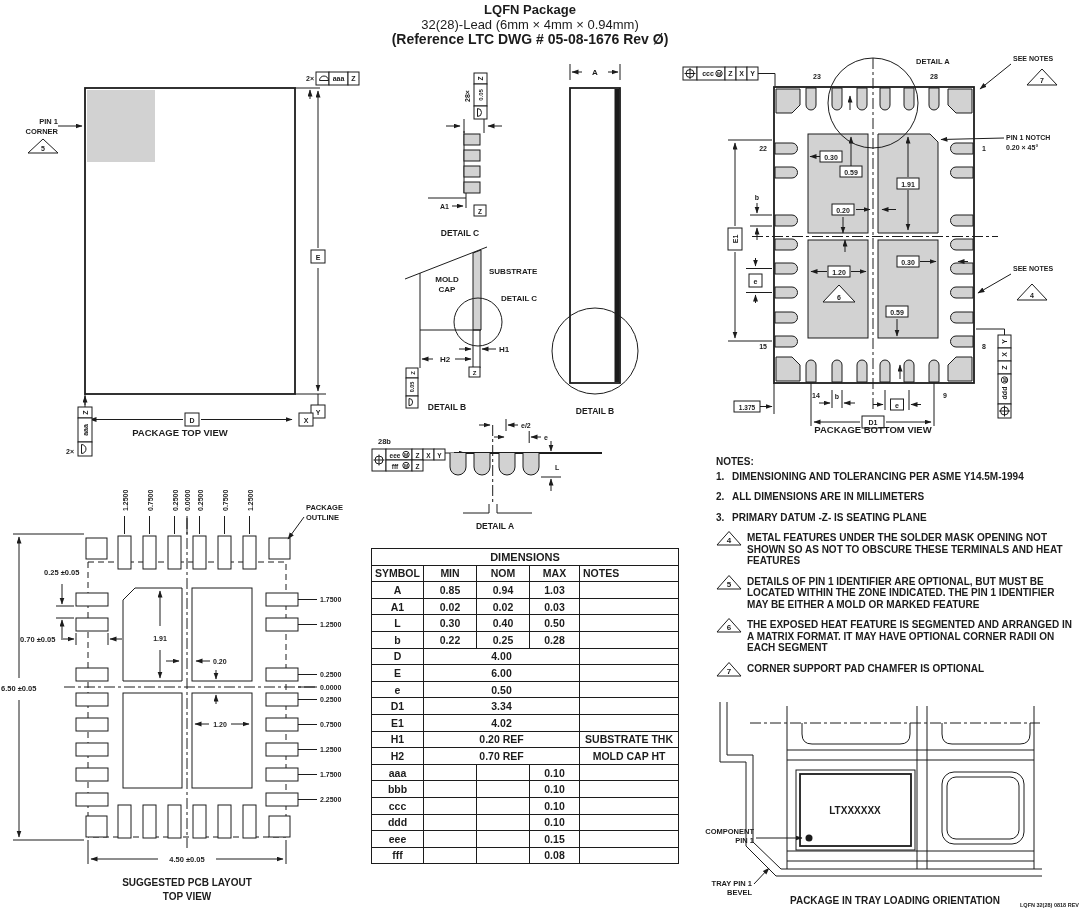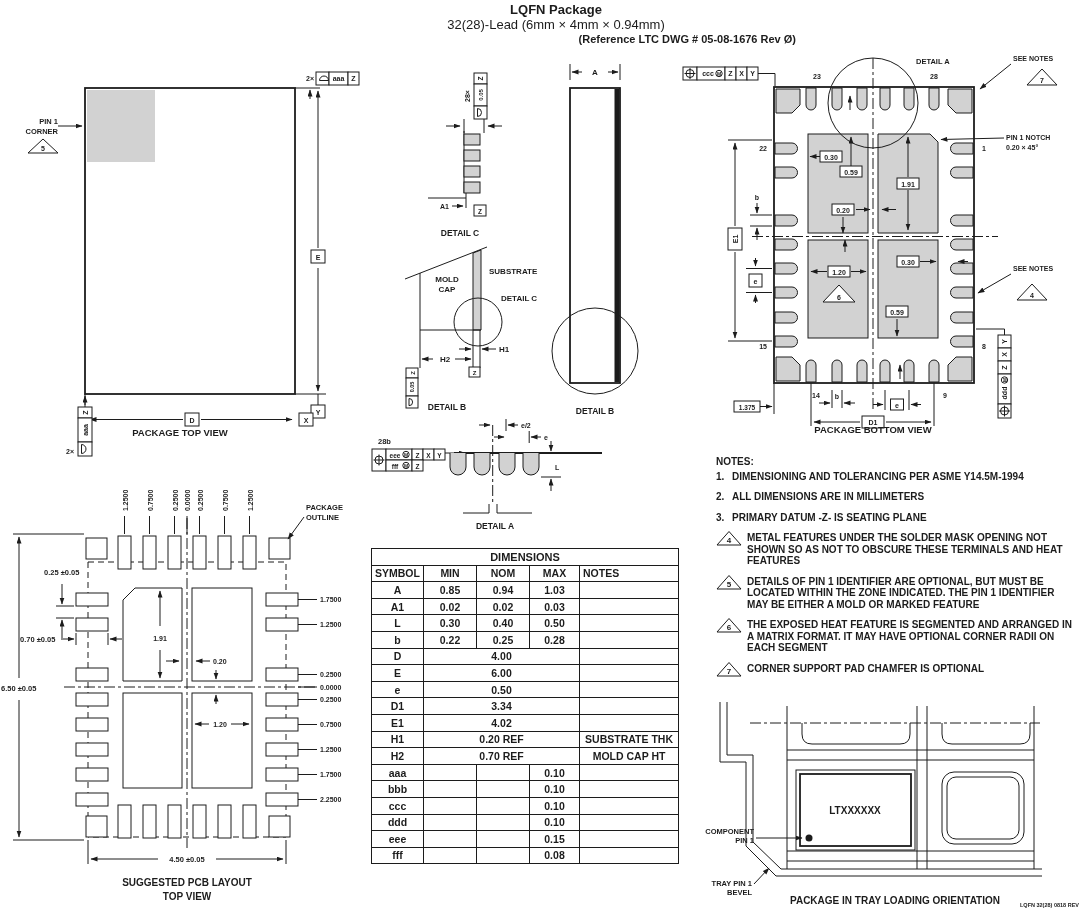--- a/index.html
+++ b/index.html
@@ -15,24 +15,24 @@
   .ln{fill:none;stroke:#1c1c1c;stroke-width:1;}
   .ln2{fill:none;stroke:#1c1c1c;stroke-width:1.8;}
   .gry{fill:#d2d2d2;stroke:#1c1c1c;stroke-width:1;}
   .gryn{fill:#d2d2d2;stroke:none;}
   .wht{fill:#fff;stroke:#1c1c1c;stroke-width:1;}
   .box{fill:#fff;stroke:#1c1c1c;stroke-width:1;}
   .dash{stroke-dasharray:6 4;}
   .cl{stroke-dasharray:11 3 3 3;}
   .ink{fill:#1c1c1c;stroke:none;}
   
-  #title{left:316px;top:2px;width:480px;text-align:center;line-height:15px;}
+  #title{left:290px;top:2px;width:480px;text-align:center;line-height:15px;}
   #title .l1{font-size:13px;font-weight:bold;}
   #title .l2{font-size:13px;font-weight:normal;}
-  #title .l3{font-size:11px;font-weight:bold;text-align:right;}
+  #title .l3{font-size:14px;font-weight:bold;}
   
   #notes{left:716px;top:456px;width:360px;font-size:10px;font-weight:bold;line-height:11.5px;}
   #notes .nh{margin-bottom:3px;}
   .note{display:flex;gap:4px;margin-bottom:9px;align-items:flex-start;}
   .note .nnum{flex:0 0 12px;}
   .note .nflag{flex:0 0 27px;margin-top:-2px;}
   .note .ntxt{flex:1;}
   
   #dimtbl{left:371px;top:541px;width:307px;margin-top:7px;}
   #dimtbl table{border-collapse:collapse;width:100%;table-layout:fixed;}

